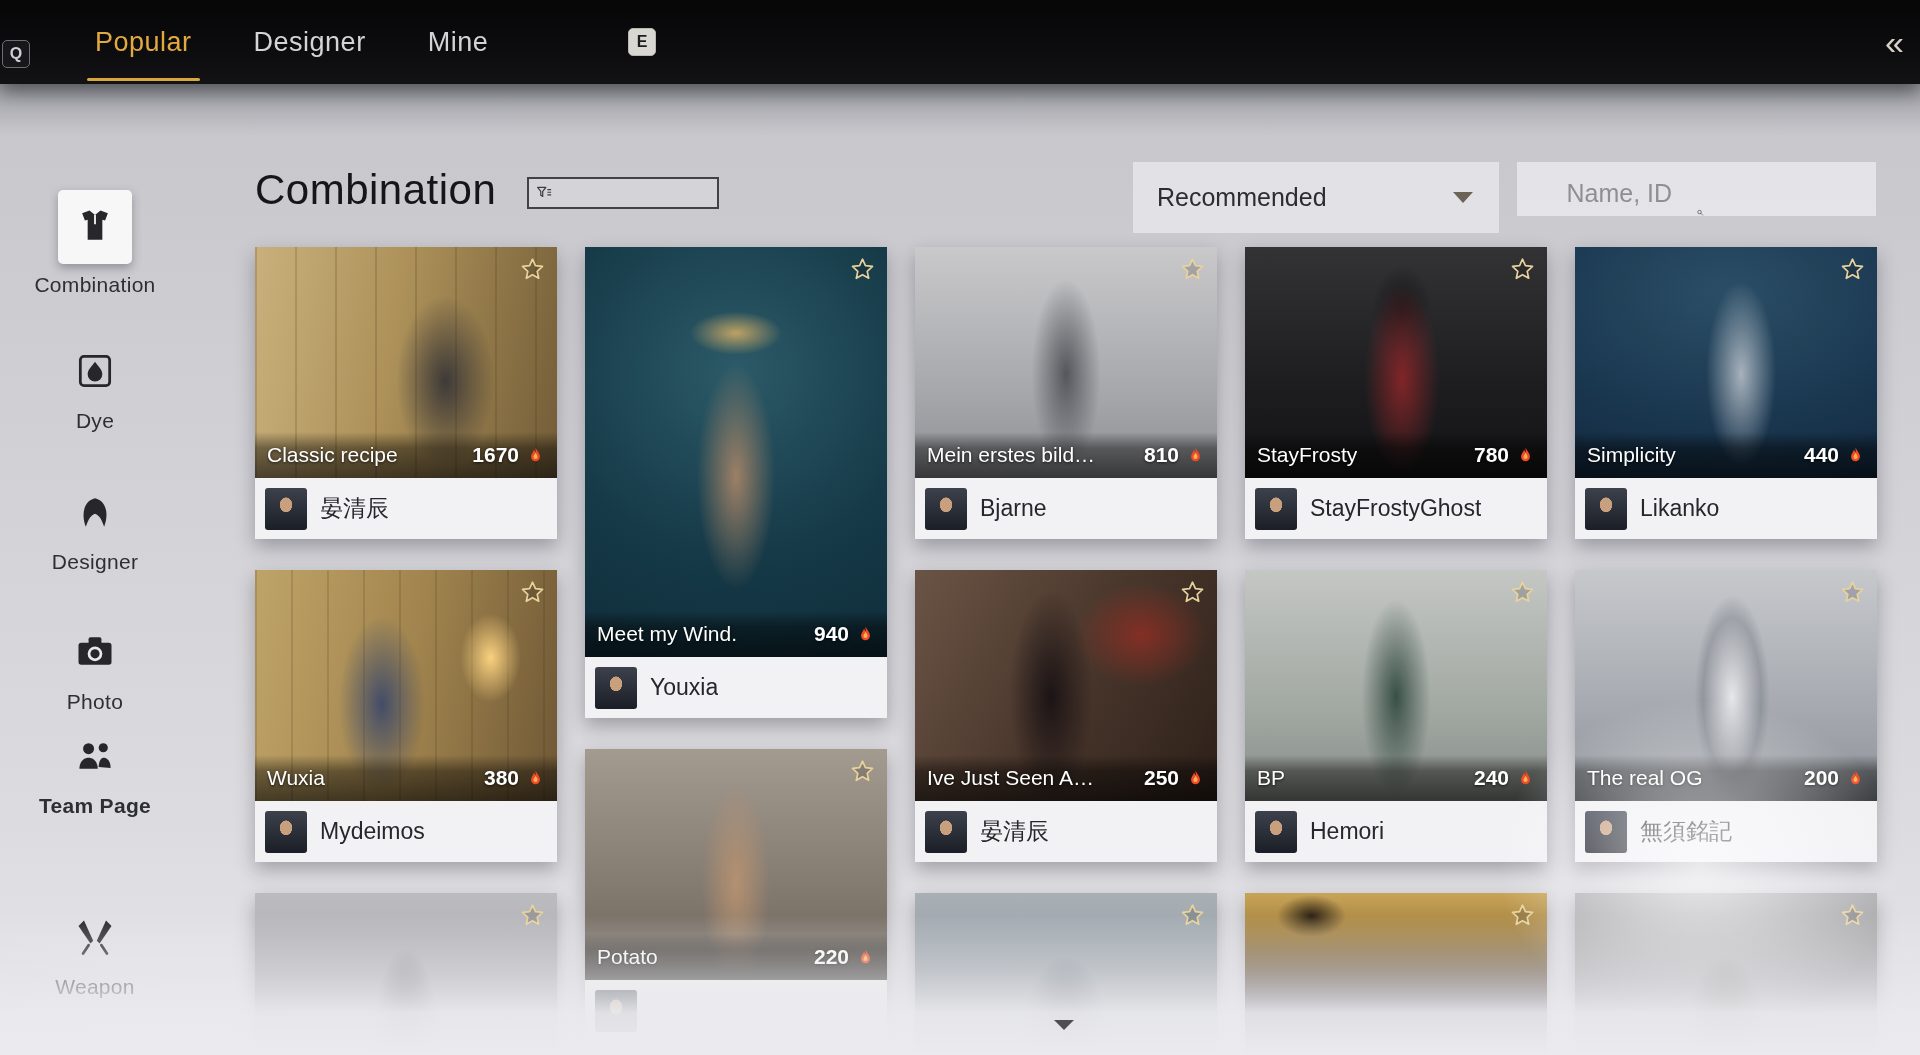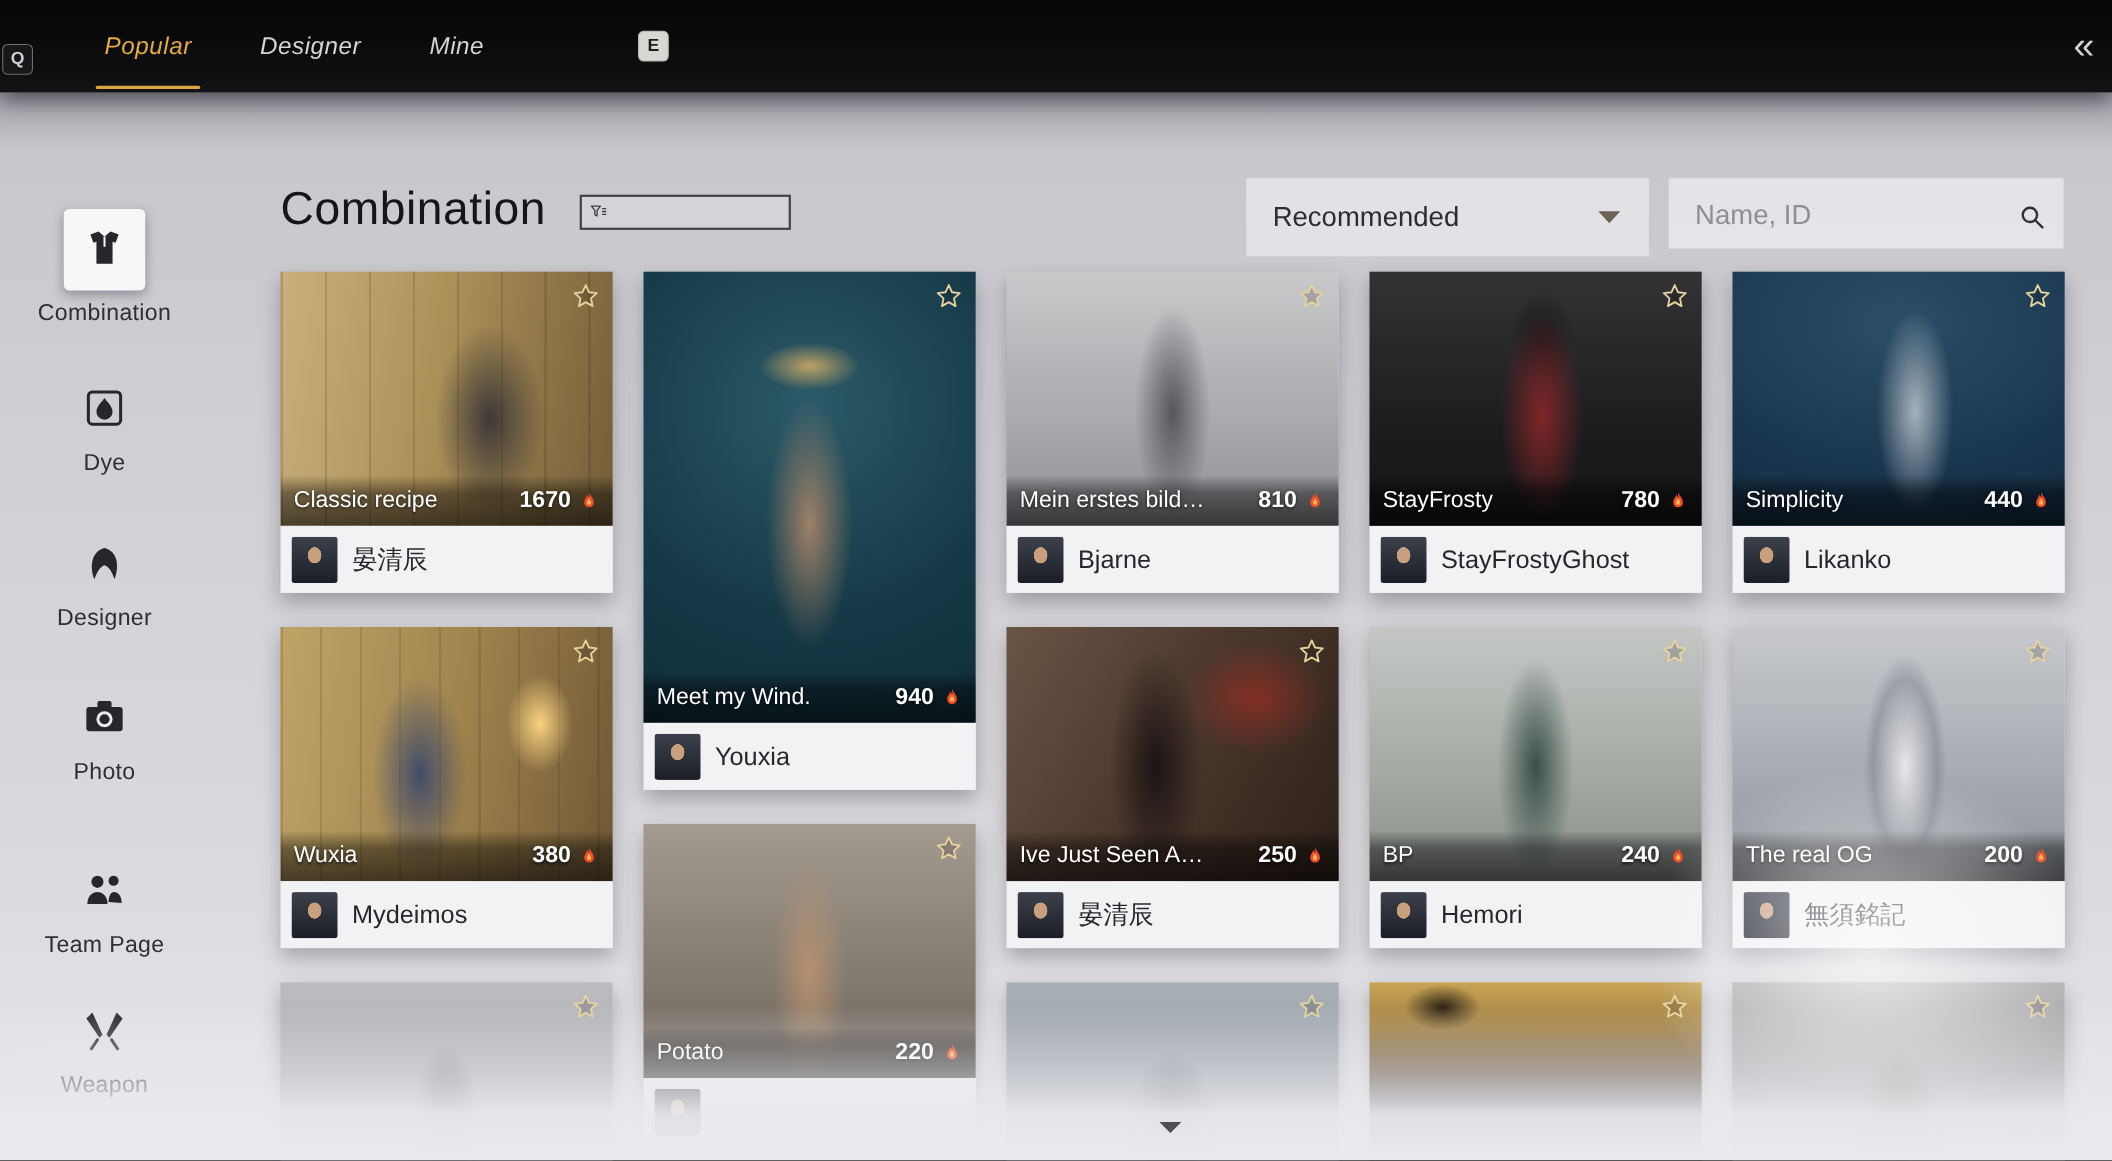--- a/index.html
+++ b/index.html
@@ -9,22 +9,22 @@
     background:linear-gradient(180deg,#b6b6bd 0%,#c7c7cc 12%,#d1d1d6 45%,#dcdce0 78%,#e7e7eb 100%);}
   
   .topbar{position:absolute;left:0;top:0;width:100%;height:84px;z-index:30;
     background:linear-gradient(180deg,#060607 0%,#0d0d10 65%,#131316 100%);
     box-shadow:0 8px 18px rgba(10,10,15,0.5);}
   .keycap{position:absolute;display:flex;align-items:center;justify-content:center;
     width:28px;height:28px;border-radius:5px;font-size:16px;font-weight:700;}
   .keycap.q{left:2px;top:40px;background:#17171a;border:1px solid #6d6d72;color:#cfcfd3;}
   .keycap.e{position:static;background:#d9d7d1;color:#1c1c1f;border:1px solid #b9b7b0;margin-left:78px;}
   .tabs{position:absolute;left:95px;top:0;height:84px;display:flex;align-items:center;gap:62px;}
-  .tab{position:relative;font-size:22px;letter-spacing:0.5px;color:#d4d4d7;cursor:pointer;
-    height:84px;display:flex;align-items:center;font-style:italic;}
+  .tab{position:relative;font-size:27px;letter-spacing:0.5px;color:#d4d4d7;cursor:pointer;
+    height:84px;display:flex;align-items:center;}
   .tab.active{color:#e2a93f;}
   .tab.active::after{content:"";position:absolute;left:-8px;right:-8px;bottom:3px;height:3px;
     background:#d9a83c;border-radius:2px;}
   .collapse-btn{position:absolute;right:16px;top:0;height:84px;display:flex;align-items:center;
     color:#d6d1c6;font-size:34px;cursor:pointer;}
   .collapse-btn::before{content:"\00AB";}
   
   .top-shade{position:absolute;left:0;top:84px;width:100%;height:52px;z-index:1;pointer-events:none;
     background:linear-gradient(180deg,rgba(70,70,82,0.28),rgba(70,70,82,0));}
   .vignette{position:absolute;inset:0;z-index:4;pointer-events:none;
@@ -36,41 +36,41 @@
   .scroll-hint{position:absolute;left:1054px;top:1020px;z-index:7;cursor:pointer;
     width:0;height:0;border-left:10px solid transparent;border-right:10px solid transparent;
     border-top:10px solid #4e4e55;}
   
   .sidebar{position:absolute;left:0;top:84px;width:190px;height:971px;z-index:5;}
   .side-item{position:absolute;left:0;width:190px;display:flex;flex-direction:column;align-items:center;cursor:pointer;}
   .side-item:nth-child(1){top:106px;}
   .side-item:nth-child(2){top:258px;}
   .side-item:nth-child(3){top:399px;}
   .side-item:nth-child(4){top:539px;}
-  .side-item:nth-child(5){top:696px;}
+  .side-item:nth-child(5){top:643px;font-weight:bold;}
   .side-item:nth-child(6){top:824px;}
   .side-icon{width:58px;height:58px;display:flex;align-items:center;justify-content:center;}
   .side-item.active .side-icon{width:74px;height:74px;background:#f7f7f8;border-radius:5px;
     box-shadow:0 4px 10px rgba(40,40,55,0.35);}
   .side-icon svg{width:44px;height:44px;}
   .side-label{margin-top:9px;font-size:21px;color:#2e2e35;letter-spacing:0.3px;white-space:nowrap;}
   
   .page-title{position:absolute;left:255px;top:166px;margin:0;z-index:5;
     font-size:42px;font-weight:400;letter-spacing:0.5px;color:#15151a;}
   .filter-box{position:absolute;left:527px;top:177px;width:192px;height:32px;z-index:5;
     border:2px solid #414147;background:rgba(246,246,249,0.25);display:flex;align-items:center;padding:0 6px;}
   .filter-box input{border:none;outline:none;background:transparent;width:140px;font-size:16px;margin-left:6px;
     font-family:"Liberation Sans",sans-serif;}
   .sort-box{position:absolute;left:1133px;top:162px;width:366px;height:71px;z-index:5;cursor:pointer;
     background:#e2e2e6;display:flex;align-items:center;justify-content:space-between;padding:0 26px 0 24px;}
   .sort-box .sort-value{font-size:25px;color:#2c2c31;}
   .caret-down{width:0;height:0;border-left:10px solid transparent;border-right:10px solid transparent;
     border-top:11px solid #6b6355;}
-  .search-box{position:absolute;left:1517px;top:162px;width:359px;height:64px;z-index:5;
-    background:rgba(247,247,250,0.6);display:flex;align-items:center;justify-content:space-between;padding:5px 16px 0 22px;}
+  .search-box{position:absolute;left:1517px;top:162px;width:359px;height:54px;z-index:5;
+    background:rgba(247,247,250,0.6);display:flex;align-items:center;justify-content:space-between;padding:16px 16px 0 22px;flex-direction:column;}
   .search-box input{border:none;outline:none;background:transparent;font-size:25px;color:#2c2c31;width:270px;
     font-family:"Liberation Sans",sans-serif;}
   .search-box input::placeholder{color:#8e8e96;}
   
   .cards{position:absolute;left:0;top:0;width:100%;height:100%;z-index:2;}
   .card{position:absolute;width:302px;box-shadow:0 8px 18px rgba(20,20,32,0.30);cursor:pointer;}
   .card-img{position:relative;width:302px;overflow:hidden;}
   .star{position:absolute;top:9px;right:11px;width:27px;height:27px;}
   .overlay{position:absolute;left:0;right:0;bottom:0;height:46px;display:flex;align-items:center;
     justify-content:space-between;padding:0 12px;

